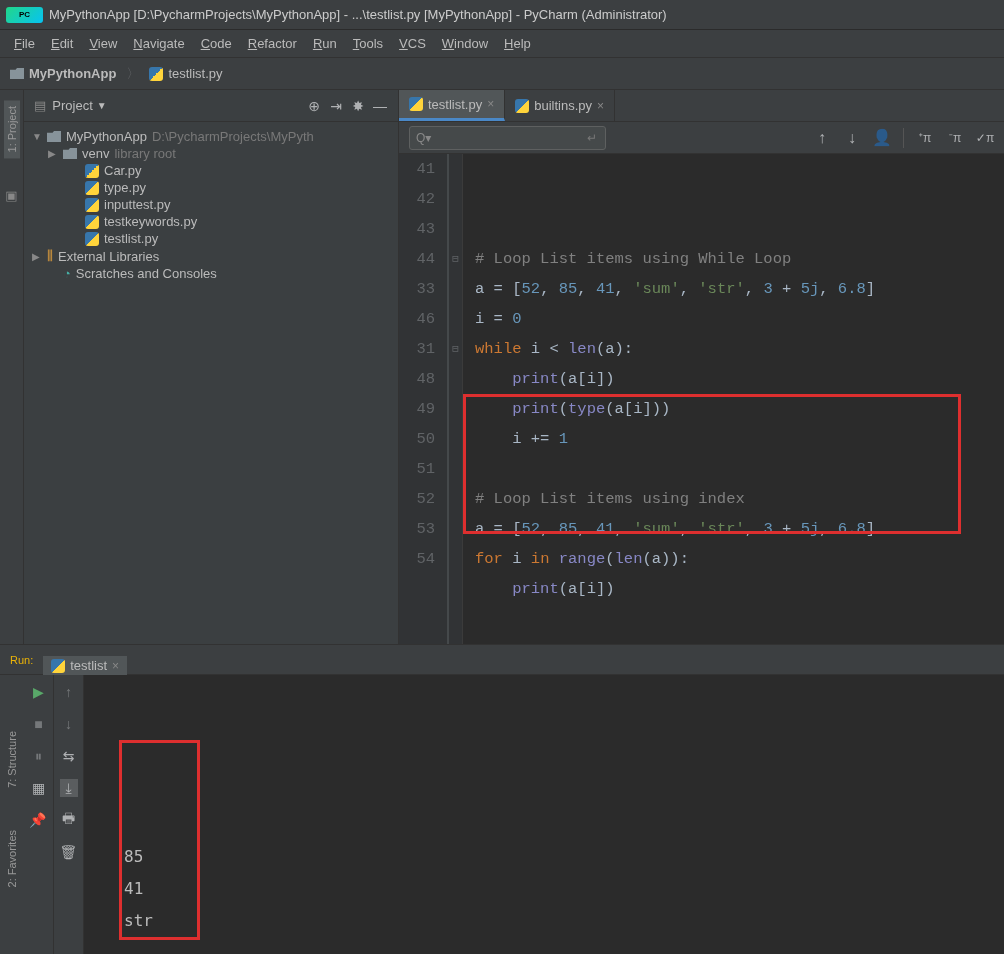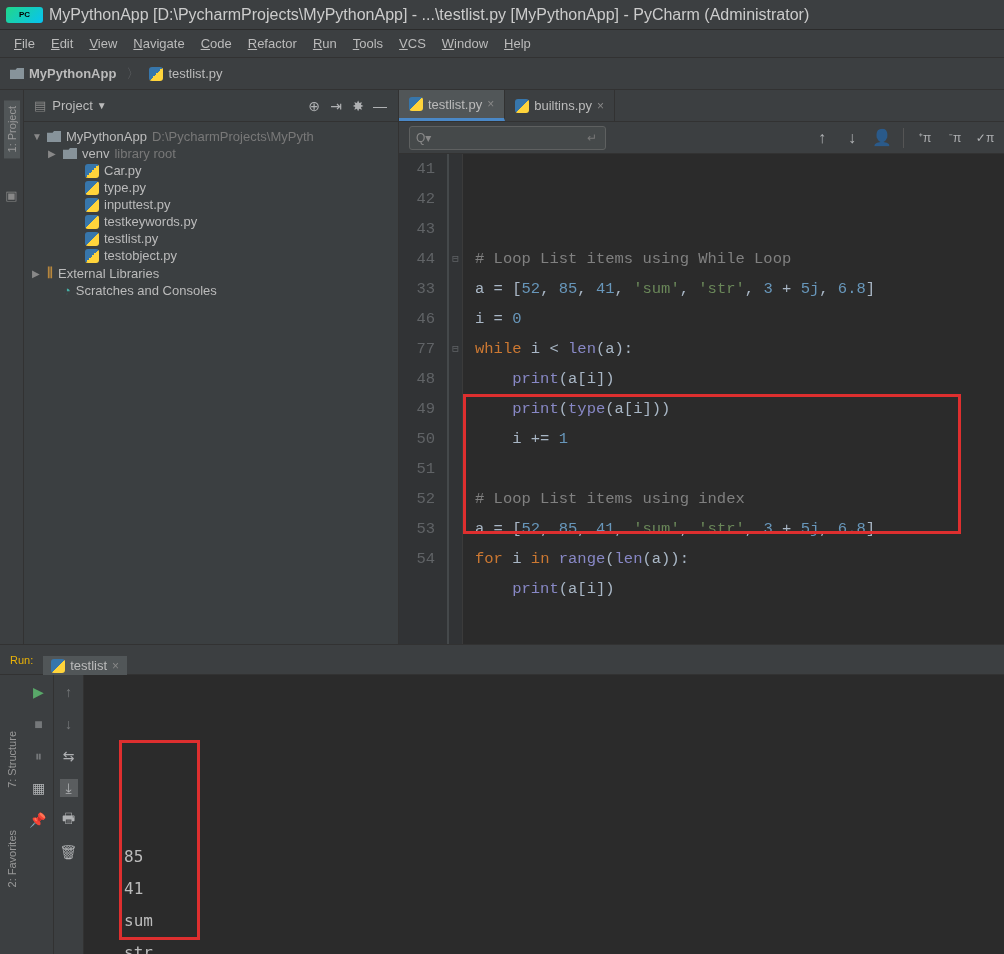--- a/index.html
+++ b/index.html
@@ -1,20 +1,20 @@
 <!DOCTYPE html>
 <html><head>
 <meta charset="utf-8">
 <style>
 * { margin:0; padding:0; box-sizing:border-box; }
 body { font-family:"Segoe UI",Arial,sans-serif; font-size:13px; background:#3c3f41; color:#bbb; width:1004px; height:954px; overflow:hidden; display:flex; flex-direction:column; }
 
 .titlebar { background:#3c3f41; height:30px; border-bottom:1px solid #2b2b2b; display:flex; align-items:center; padding:0 6px; gap:6px; }
 .app-icon { width:37px; height:16px; background:linear-gradient(135deg,#21d789,#07c3f2); border-radius:3px; display:flex; align-items:center; justify-content:center; font-size:8px; font-weight:bold; color:#000; }
-.titlebar-text { color:#ccc; font-size:16px; }
+.titlebar-text { color:#ccc; font-size:13px; }
 
 .menubar { background:#3c3f41; height:28px; display:flex; align-items:center; padding:0 8px; gap:4px; border-bottom:1px solid #323232; }
 .menu-item { padding:2px 6px; color:#bbb; cursor:pointer; font-size:13px; }
 .menu-item u{text-decoration:underline;}
 
 .breadcrumb { background:#3c3f41; height:32px; display:flex; align-items:center; padding:0 10px; gap:10px; border-bottom:1px solid #323232; }
 .bc-item { display:flex; align-items:center; gap:5px; color:#bbb; font-size:13px; }
 .folder-icon { width:14px; height:11px; background:#87939a; clip-path:polygon(0 15%,40% 15%,50% 0,100% 0,100% 100%,0 100%); }
 .py-icon { width:14px; height:14px; background:linear-gradient(135deg,#3776ab 50%,#ffd43b 50%); border-radius:3px; }
 
@@ -159,25 +159,20 @@
         <div class="tree-row indent2">
           <span class="arrow"></span>
           <span class="py-icon"></span>
           <span>testkeywords.py</span>
         </div>
         <div class="tree-row indent2">
           <span class="arrow"></span>
           <span class="py-icon"></span>
           <span>testlist.py</span>
         </div>
-        <div class="tree-row indent2">
-          <span class="arrow"></span>
-          <span class="py-icon"></span>
-          <span>testobject.py</span>
-        </div>
         <div class="tree-row indent0">
           <span class="arrow">▶</span>
           <span style="color:#e8a33d;">⫼</span>
           <span>External Libraries</span>
         </div>
         <div class="tree-row indent1">
           <span class="arrow"></span>
           <span style="color:#46b0a6;">◔</span>
           <span>Scratches and Consoles</span>
         </div>
@@ -209,21 +204,21 @@
       <span class="tb-icon" style="font-size:12px;">✓π</span>
     </div>
     <div class="editor-body">
       <div class="gutter-col" id="lineNums">
           <div class="line">41</div>
           <div class="line">42</div>
           <div class="line">43</div>
           <div class="line">44</div>
           <div class="line">33</div>
           <div class="line">46</div>
-          <div class="line">77</div>
+          <div class="line">31</div>
           <div class="line">48</div>
           <div class="line">49</div>
           <div class="line">50</div>
           <div class="line">51</div>
           <div class="line">52</div>
           <div class="line">53</div>
           <div class="line">54</div>
         </div>
       <div class="fold-col" id="foldCol">
           <div></div>
@@ -273,16 +268,16 @@
       <span class="rt-icon" style="opacity:.5;">↑</span>
       <span class="rt-icon" style="opacity:.5;">↓</span>
       <span class="rt-icon">⇆</span>
       <span class="rt-icon" style="background:#5a5d5f;padding:2px;">⤓</span>
       <span class="rt-icon">🖶</span>
       <span class="rt-icon">🗑</span>
     </div>
     <div class="console">
       <div class="console-lines" id="consoleLines">
         <div class="highlight"></div>
-      <div>85</div><div>41</div><div>sum</div><div>str</div></div>
+      <div>85</div><div>41</div><div>str</div></div>
     </div>
   </div>
 </div>
 
 </body></html>

